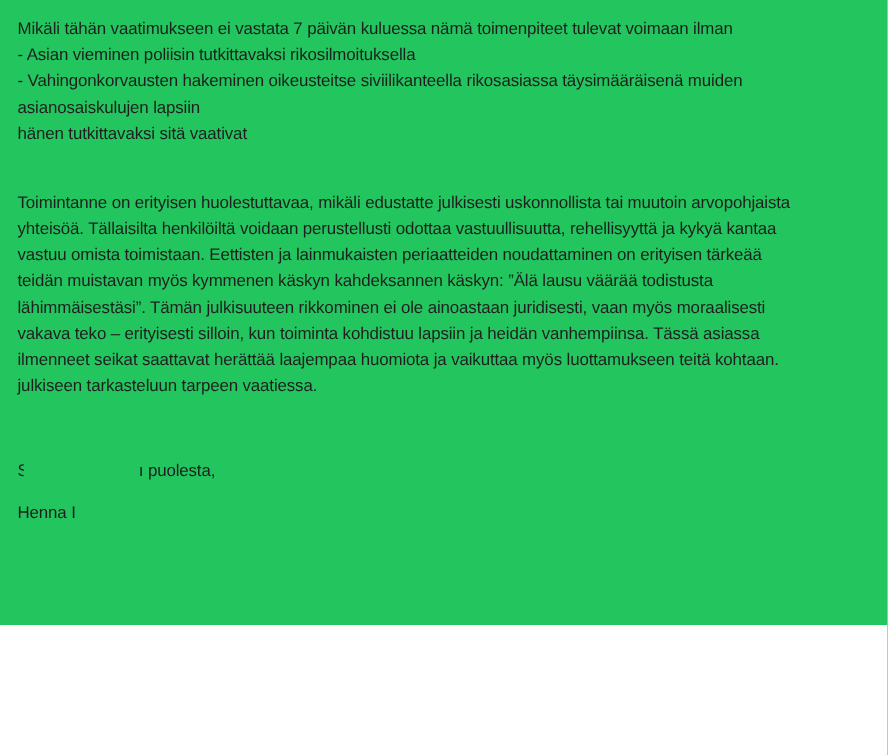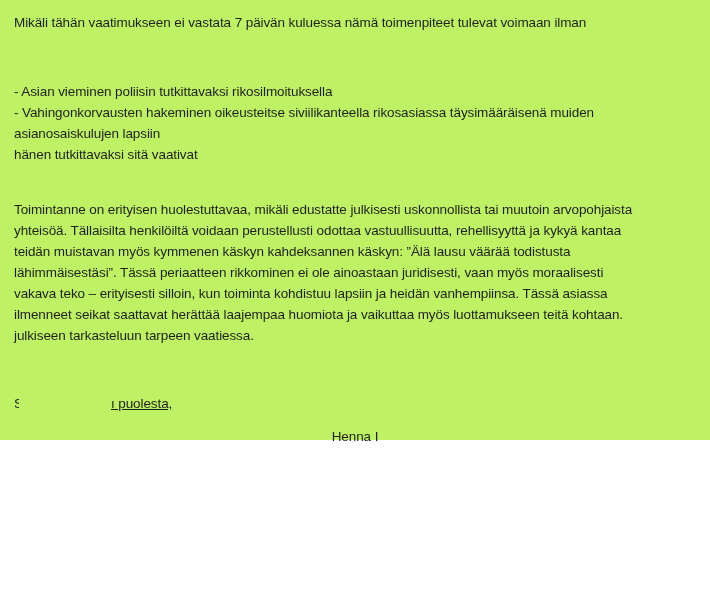--- a/index.html
+++ b/index.html
@@ -7,50 +7,49 @@
     width: 710px;
     height: 604px;
     background: #ffffff;
     overflow: hidden;
     font-family: "Liberation Sans", "DejaVu Sans", sans-serif;
     color: #1f1f1f;
   }
   .page {
     box-sizing: border-box;
     width: 710px;
-    height: 440px;
+    height: 500px;
     padding: 12px 14px 0 14px;
-    background: #bef264;
+    background: #22c55e;
   }
   .line {
     height: 21px;
     line-height: 21px;
     font-size: 13.5px;
     letter-spacing: -0.1px;
     white-space: nowrap;
   }
   .block { margin: 0; }
-  .list-block  { margin-top: 48px; }
+  .list-block  { }
   .body-block  { margin-top: 34px; }
   .sig-line    { margin-top: 47px; position: relative; }
-  .sig-name    { margin-top: 12px; text-align: center; }
+  .sig-name    { margin-top: 12px; }
   
   .s-clip {
     display: inline-block;
     width: 5px;
     overflow: hidden;
     white-space: nowrap;
     vertical-align: bottom;
     height: 21px;
   }
   .sig-suffix {
     position: absolute;
     left: 97px;
     top: 0;
-    text-decoration: underline;
   }
 </style>
 </head>
 <body>
 
 <div class="page">
 
   <div class="block intro-block">
     <div class="line">Mikäli tähän vaatimukseen ei vastata 7 päivän kuluessa nämä toimenpiteet tulevat voimaan ilman</div>
   </div>
@@ -58,22 +57,23 @@
   <div class="block list-block">
     <div class="line">- Asian vieminen poliisin tutkittavaksi rikosilmoituksella</div>
     <div class="line">- Vahingonkorvausten hakeminen oikeusteitse siviilikanteella rikosasiassa täysimääräisenä muiden</div>
     <div class="line">asianosaiskulujen lapsiin</div>
     <div class="line">hänen tutkittavaksi sitä vaativat</div>
   </div>
 
   <div class="block body-block">
     <div class="line">Toimintanne on erityisen huolestuttavaa, mikäli edustatte julkisesti uskonnollista tai muutoin arvopohjaista</div>
     <div class="line">yhteisöä. Tällaisilta henkilöiltä voidaan perustellusti odottaa vastuullisuutta, rehellisyyttä ja kykyä kantaa</div>
+    <div class="line">vastuu omista toimistaan. Eettisten ja lainmukaisten periaatteiden noudattaminen on erityisen tärkeää</div>
     <div class="line">teidän muistavan myös kymmenen käskyn kahdeksannen käskyn: ”Älä lausu väärää todistusta</div>
-    <div class="line">lähimmäisestäsi”. Tässä periaatteen rikkominen ei ole ainoastaan juridisesti, vaan myös moraalisesti</div>
+    <div class="line">lähimmäisestäsi”. Tämän julkisuuteen rikkominen ei ole ainoastaan juridisesti, vaan myös moraalisesti</div>
     <div class="line">vakava teko – erityisesti silloin, kun toiminta kohdistuu lapsiin ja heidän vanhempiinsa. Tässä asiassa</div>
     <div class="line">ilmenneet seikat saattavat herättää laajempaa huomiota ja vaikuttaa myös luottamukseen teitä kohtaan.</div>
     <div class="line">julkiseen tarkasteluun tarpeen vaatiessa.</div>
   </div>
 
   <div class="line sig-line">
     <span class="s-clip">S</span>
     <span class="sig-suffix">ı puolesta,</span>
   </div>
 

